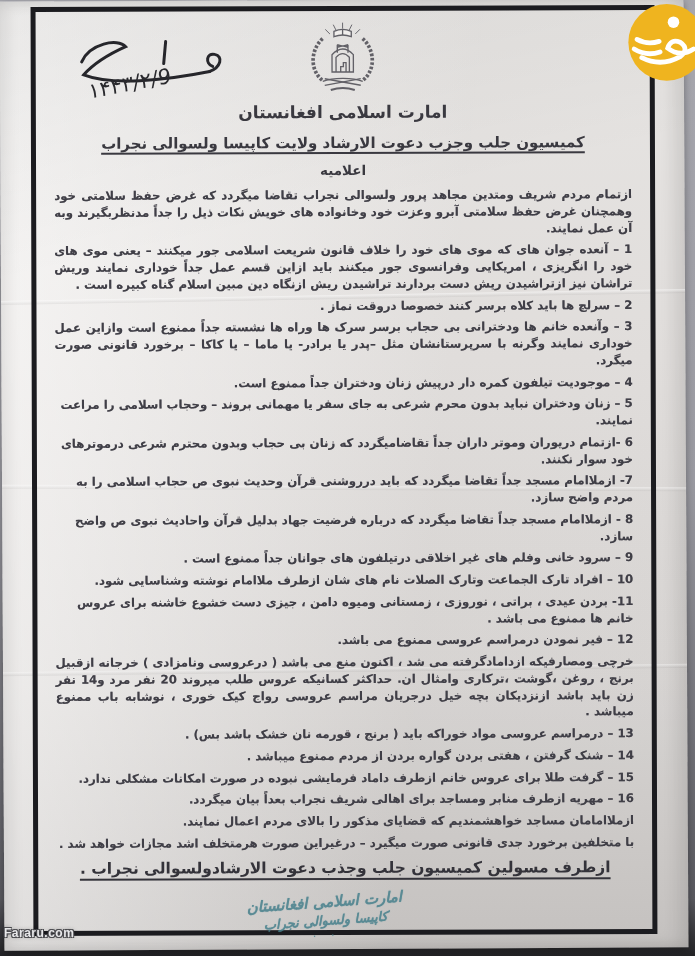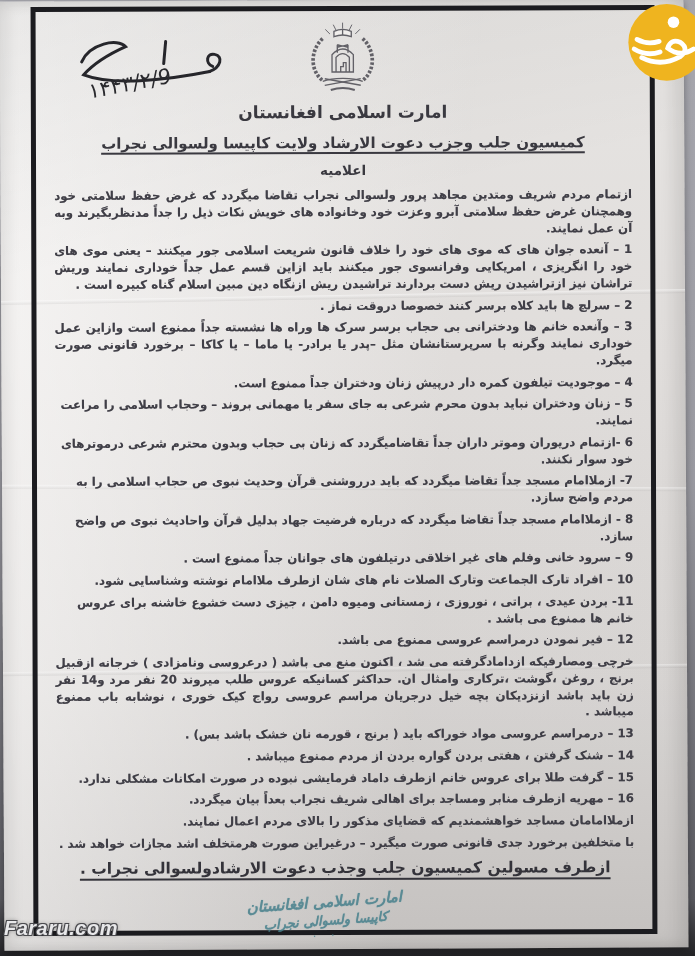--- a/index.html
+++ b/index.html
@@ -75,24 +75,23 @@
   }
   .stamp .s1 { font-size:15px; font-weight:bold; font-style:italic; }
   .stamp .s2 { font-size:13px; font-weight:bold; font-style:italic; margin-top:2px; }
   .stamp .dots { font-size:10px; letter-spacing:6px; color:#5a8a94; margin-top:2px; }
 
   
   .fararu-logo { position:absolute; top:2px; right:-14px; width:96px; height:96px; }
   .watermark {
     position:absolute; left:4px; bottom:16px;
     font-family:"Liberation Sans", sans-serif;
-    font-size:20px; font-weight:bold; color:#e8e8ea;
+    font-size:12px; font-weight:bold; color:#e8e8ea;
     text-shadow:-1px -1px 0 #4a4a4e, 1px -1px 0 #4a4a4e, -1px 1px 0 #4a4a4e, 1px 1px 0 #4a4a4e, 0 0 4px rgba(0,0,0,0.5);
     letter-spacing:0.5px;
-    font-style:italic;
   }
 </style>
 </head>
 <body>
 
 <div class="photo">
   <div class="paper">
     <div class="crease c1"></div>
     <div class="crease c2"></div>
     <div class="crease c3"></div>

